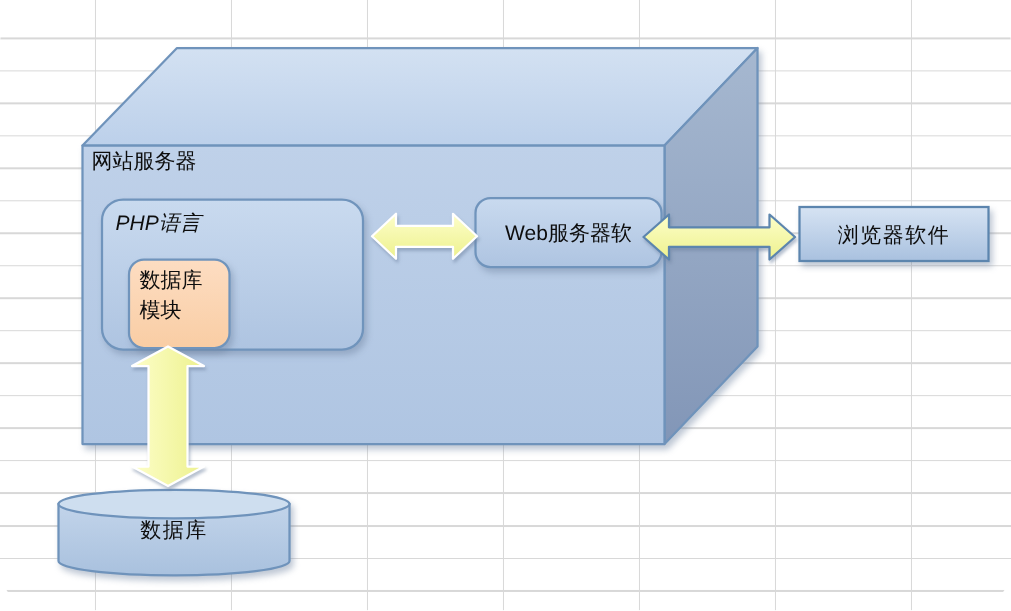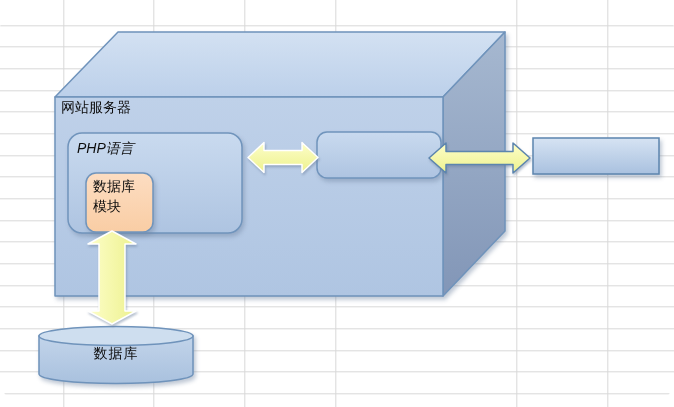--- a/index.html
+++ b/index.html
@@ -92,17 +92,19 @@
 
   <div class="label" style="left:61px;top:99px;">网站服务器</div>
 
   <div class="label" style="left:77px;top:140px;font-style:italic;">PHP语言</div>
 
   <div class="label two-line" style="left:93px;top:176px;width:58px;">
     <span>数据库</span><br>
     <span>模块</span>
   </div>
 
+  <div class="label label-box" style="left:317px;top:132px;width:124px;height:46px;">Web服务器软</div>
 
+  <div class="label label-box" style="left:533px;top:138px;width:126px;height:36px;letter-spacing:1px;">浏览器软件</div>
 
   <div class="label label-box" style="left:39px;top:345px;width:154px;letter-spacing:1px;">数据库</div>
 
 </div>
 
 </body></html>

